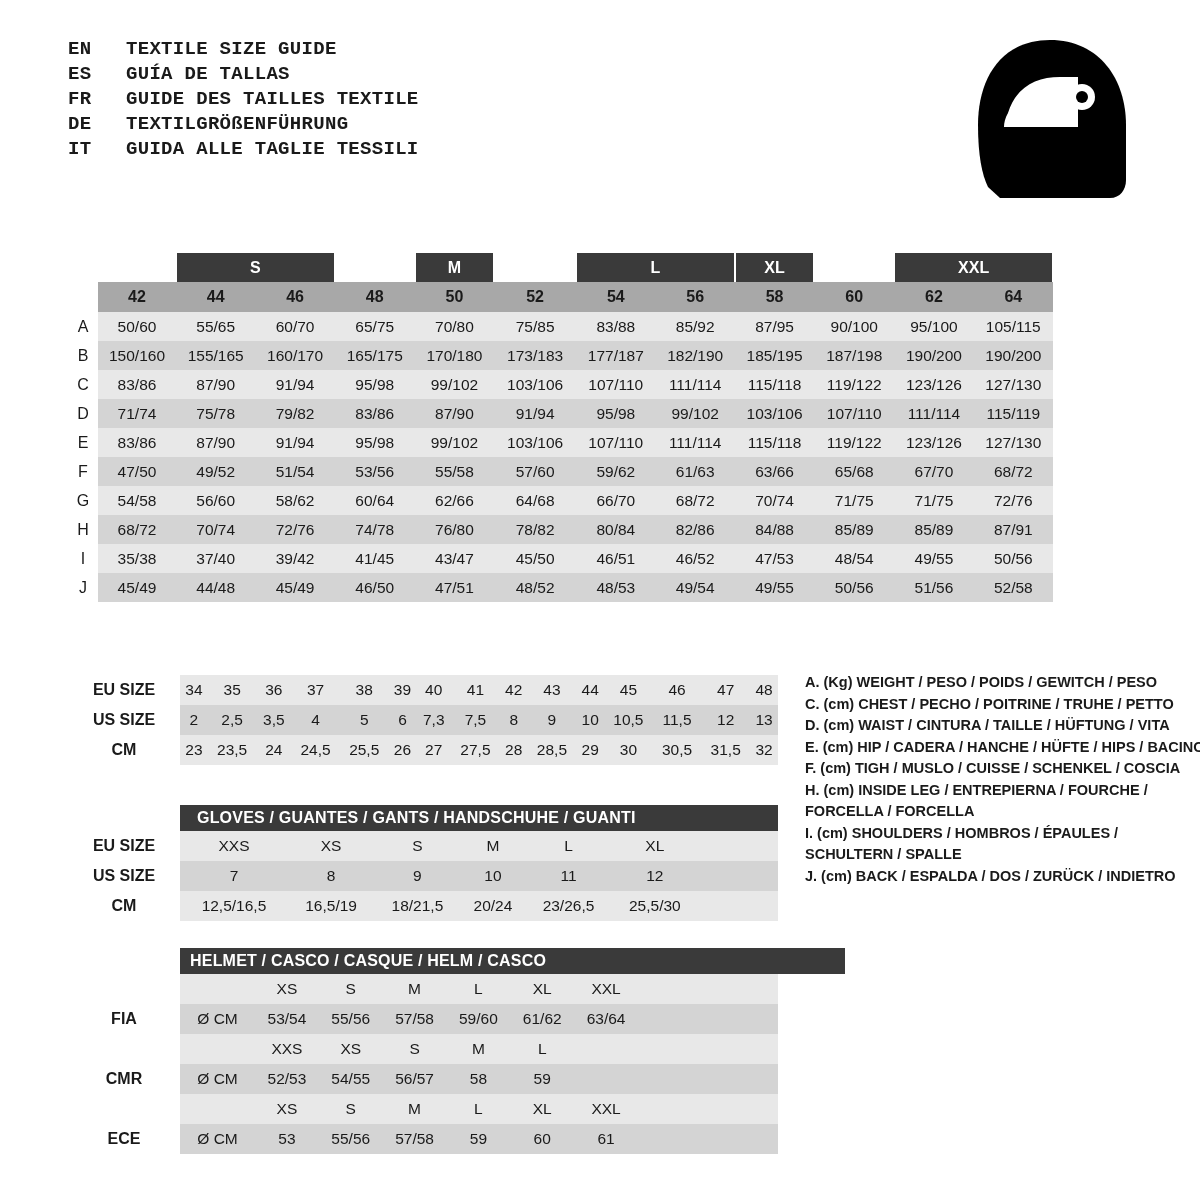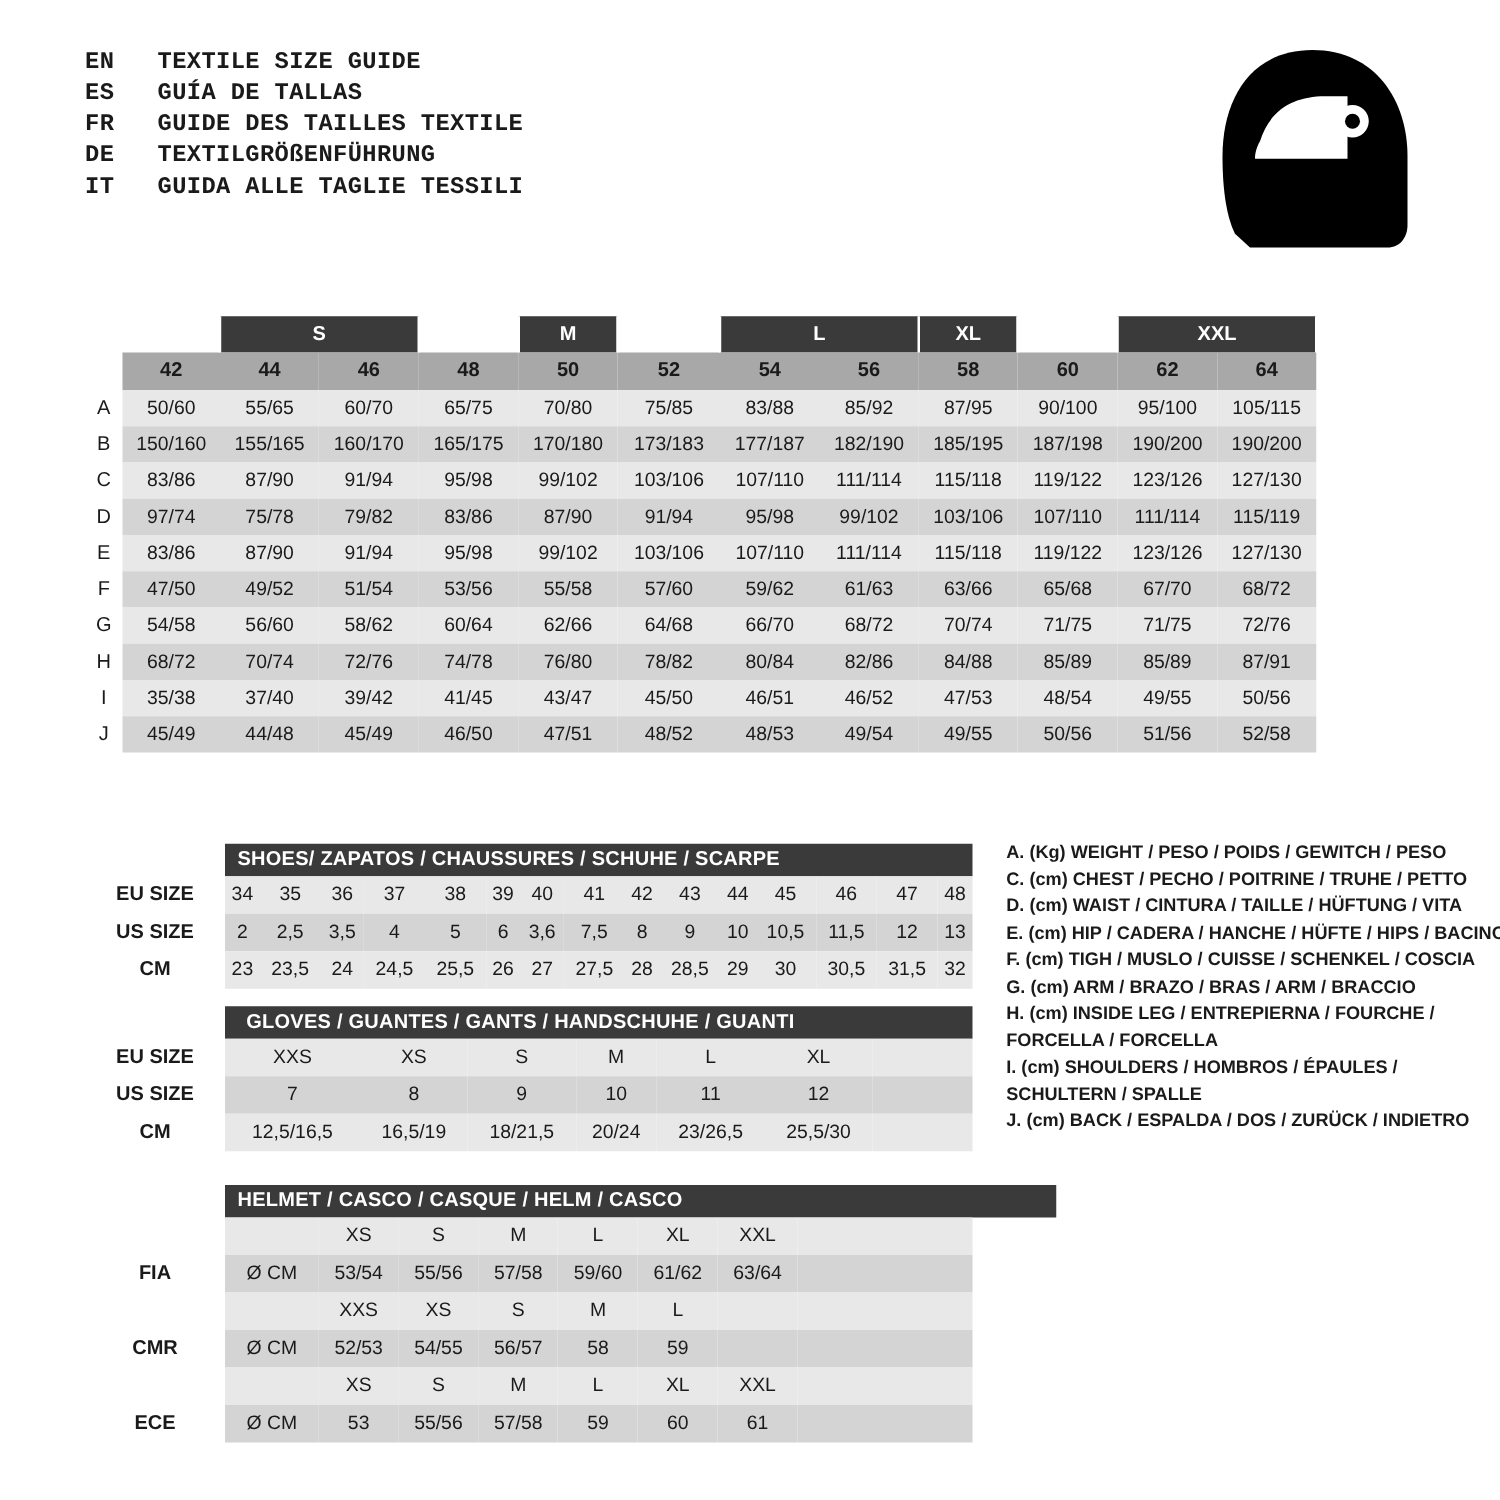--- a/index.html
+++ b/index.html
@@ -184,21 +184,21 @@
       <td>103/106</td>
       <td>107/110</td>
       <td>111/114</td>
       <td>115/118</td>
       <td>119/122</td>
       <td>123/126</td>
       <td>127/130</td>
     </tr>
     <tr class="r-dark">
       <td class="row-letter">D</td>
-      <td>97/74</td>
+      <td>71/74</td>
       <td>75/78</td>
       <td>79/82</td>
       <td>83/86</td>
       <td>87/90</td>
       <td>91/94</td>
       <td>95/98</td>
       <td>99/102</td>
       <td>103/106</td>
       <td>107/110</td>
       <td>111/114</td>
@@ -291,21 +291,20 @@
       <td>49/54</td>
       <td>49/55</td>
       <td>50/56</td>
       <td>51/56</td>
       <td>52/58</td>
     </tr>
   </tbody>
     </table>
 
   <div class="sub" style="left:68px; top:675px; width:710px;">
-    <div class="sub-title" style="margin-left:112px; width:598px;">SHOES/ ZAPATOS / CHAUSSURES / SCHUHE / SCARPE</div>
     <table>
       <tbody>
           <tr class="sr-light">
         <td class="lbl" style="width:112px">EU SIZE</td>
         <td>34</td>
         <td>35</td>
         <td>36</td>
         <td>37</td>
         <td>38</td>
         <td>39</td>
@@ -320,21 +319,21 @@
         <td>48</td>
       </tr>
       <tr class="sr-dark">
         <td class="lbl">US SIZE</td>
         <td>2</td>
         <td>2,5</td>
         <td>3,5</td>
         <td>4</td>
         <td>5</td>
         <td>6</td>
-        <td>3,6</td>
+        <td>7,3</td>
         <td>7,5</td>
         <td>8</td>
         <td>9</td>
         <td>10</td>
         <td>10,5</td>
         <td>11,5</td>
         <td>12</td>
         <td>13</td>
       </tr>
       <tr class="sr-light">
@@ -473,21 +472,20 @@
     </tbody>
       </table>
   </div>
 
   <div class="legend">
     <div>A. (Kg) WEIGHT / PESO / POIDS / GEWITCH / PESO</div>
     <div>C. (cm) CHEST / PECHO / POITRINE / TRUHE / PETTO</div>
     <div>D. (cm) WAIST / CINTURA / TAILLE / HÜFTUNG / VITA</div>
     <div>E. (cm) HIP / CADERA / HANCHE / HÜFTE / HIPS / BACINO</div>
     <div>F. (cm) TIGH / MUSLO / CUISSE / SCHENKEL / COSCIA</div>
-    <div>G. (cm) ARM / BRAZO / BRAS / ARM / BRACCIO</div>
     <div>H. (cm) INSIDE LEG / ENTREPIERNA / FOURCHE /</div>
     <div>FORCELLA / FORCELLA</div>
     <div>I. (cm) SHOULDERS / HOMBROS / ÉPAULES /</div>
     <div>SCHULTERN / SPALLE</div>
     <div>J. (cm) BACK / ESPALDA / DOS / ZURÜCK / INDIETRO</div>
   </div>
 
 </div>
 
 </body></html>

